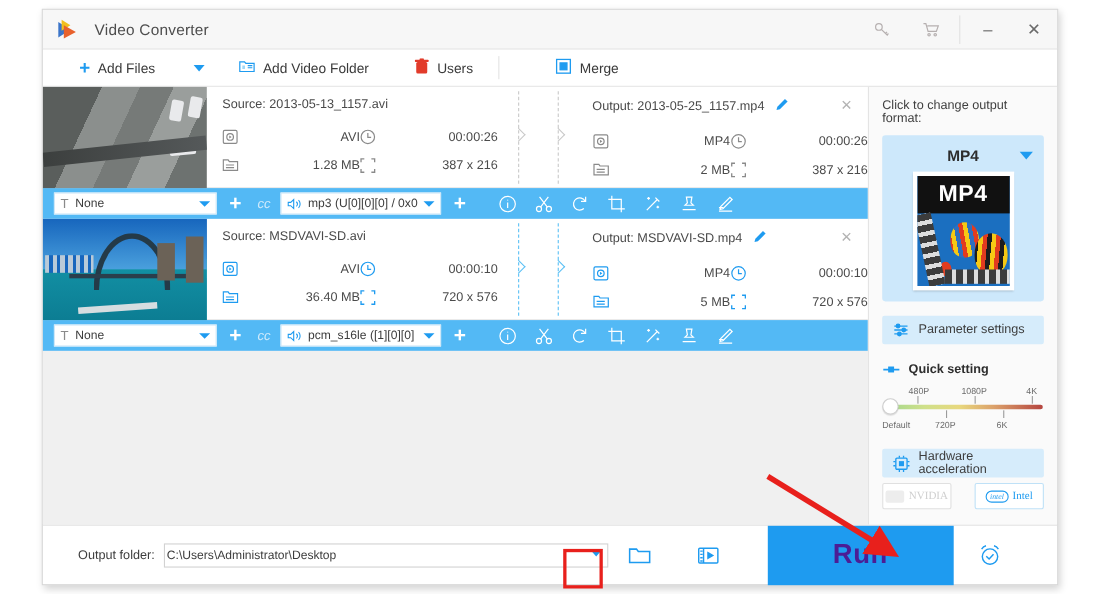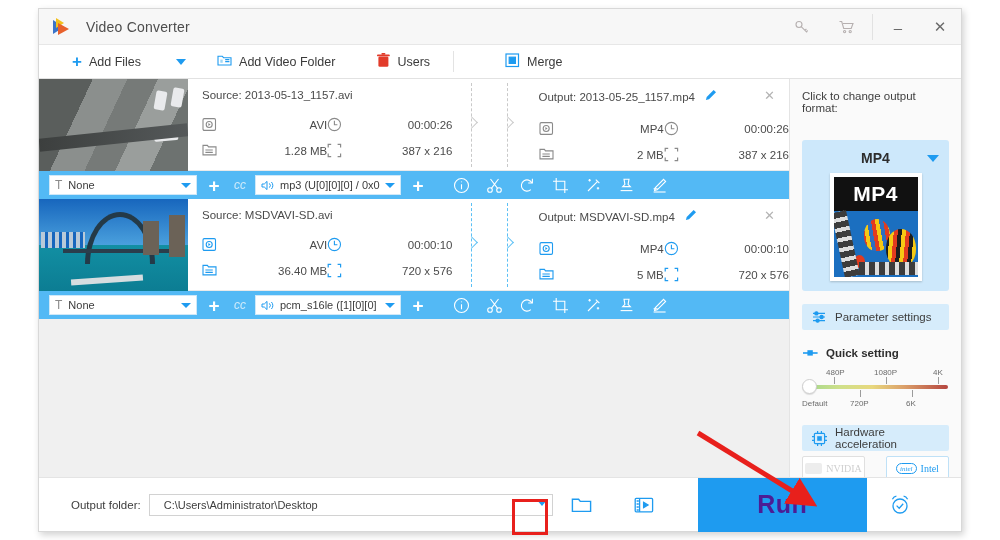--- a/index.html
+++ b/index.html
@@ -121,21 +121,21 @@
   .ccbtn { width:22px; height:22px; margin-left:4px; display:flex; align-items:center; justify-content:center;
            color:#cfeafb; font-size:12px; font-style:italic;}
   .stripicons { display:flex; align-items:center; margin-left:16px; }
   .sic { width:33px; height:28px; display:flex; align-items:center; justify-content:center; color:#fff;}
 
   .emptyarea { flex:1; background:#f0f0f0; }
 
   
   .right { width:172px; flex:0 0 172px; background:#fafafa; border-left:1px solid #e4e4e4;
            padding:11px 12px 0 12px; }
-  .hint { font-size:11.5px; color:#3f3f3f; margin-bottom:26px;}
+  .hint { font-size:11.5px; color:#3f3f3f; margin-bottom:9px;}
   .fmtcard { background:#cde8fb; border-radius:3px; padding:7px 8px 10px 8px; }
   .fmtcard .top { display:flex; align-items:center; justify-content:center; position:relative; height:22px;}
   .fmtcard .name { font-size:14px; color:#2d2d2d; font-weight:bold;}
   .fmtcard .cc { position:absolute; right:2px; top:8px; width:0;height:0;
       border-left:6px solid transparent;border-right:6px solid transparent;border-top:7px solid #1e9bf0;}
   .thumbbox { width:92px; height:108px; margin:4px auto 0 auto; background:#fff; padding:4px;
               box-shadow:0 1px 2px rgba(0,0,0,.2);}
   .thumbin { width:100%; height:100%; position:relative; overflow:hidden; background:#1b6fc0;}
   .thumbin .band { position:absolute; left:0; top:0; width:100%; height:34px; background:#111;}
   .thumbin .band span{ color:#fff; font-size:21px; font-weight:bold; display:block; text-align:center;
@@ -175,21 +175,21 @@
   .nv-badge{ display:inline-block; width:17px; height:11px; border-radius:2px;
              background:#ededed; }
   .intel-badge{ display:inline-block; padding:0 3px; height:11px; line-height:11px; border-radius:6px;
              border:1px solid #1e9bf0; color:#1e9bf0; font-size:7px; font-style:italic;}
 
   
   .footer { height:54px; flex:0 0 54px; background:#ffffff; border-top:1px solid #e4e4e4;
             display:flex; align-items:center; }
   .of-label { margin-left:32px; font-size:11.5px; color:#3d3d3d;}
   .of-input { margin-left:8px; width:404px; height:22px; border:1px solid #d2d2d2; background:#fff;
-              font-size:11px; color:#3d3d3d; display:flex; align-items:center; padding-left:14px;
+              font-size:11px; color:#3d3d3d; display:flex; align-items:center; padding-left:2px;
               position:relative;}
   .of-caret { position:absolute; right:4px; top:4px; width:0;height:0;
       border-left:6px solid transparent;border-right:6px solid transparent;border-top:7px solid #1e9bf0;}
   .redbox { position:absolute; right:-6px; top:-7px; width:36px; height:36px; border:3px solid #e8201c;}
   .folder-ic { margin-left:18px; color:#1e9bf0; display:flex;}
   .film-ic { margin-left:42px; color:#1e9bf0; display:flex;}
   .runbtn { margin-left:44px; width:169px; height:54px; background:#1e9bf0; color:#4c1d95;
             display:flex; align-items:center; justify-content:center;
             font-size:25px; font-weight:bold; letter-spacing:.5px;}
   .alarm { margin-left:22px; color:#1e9bf0; display:flex;}

